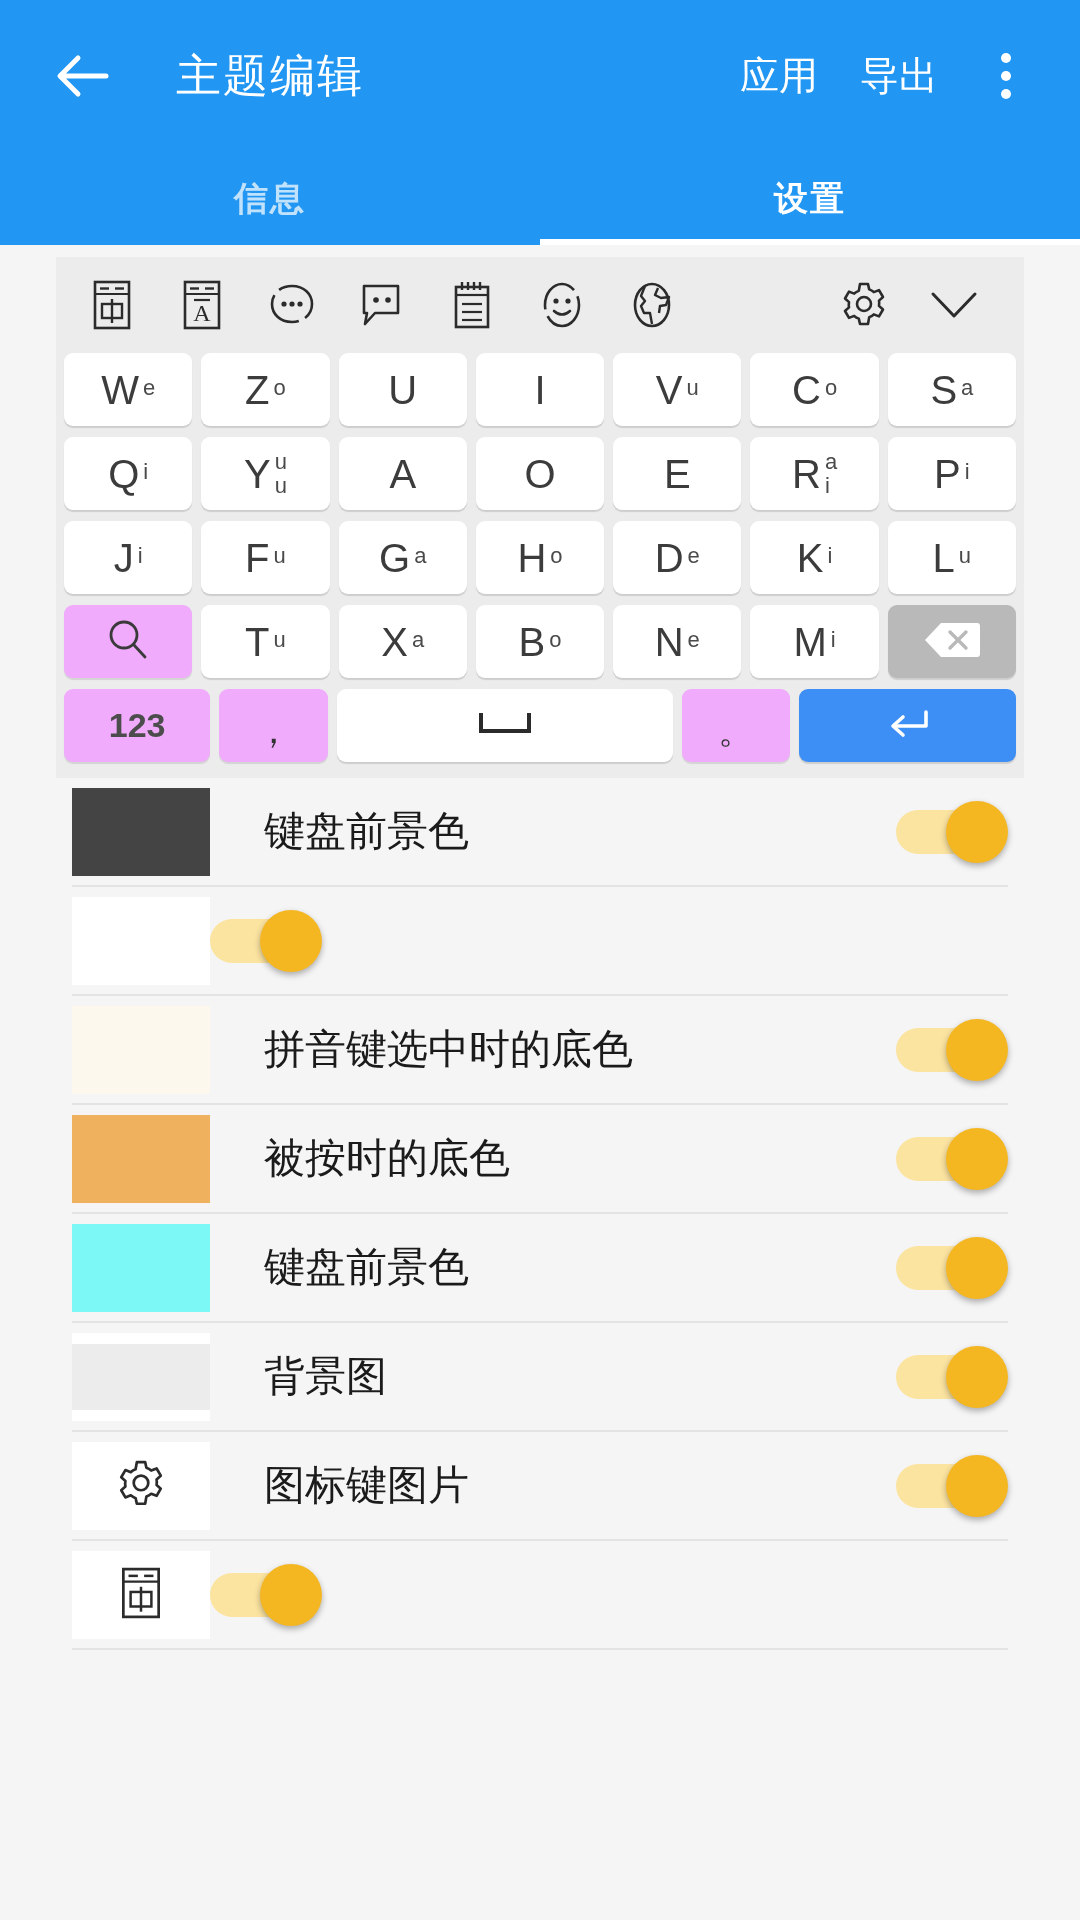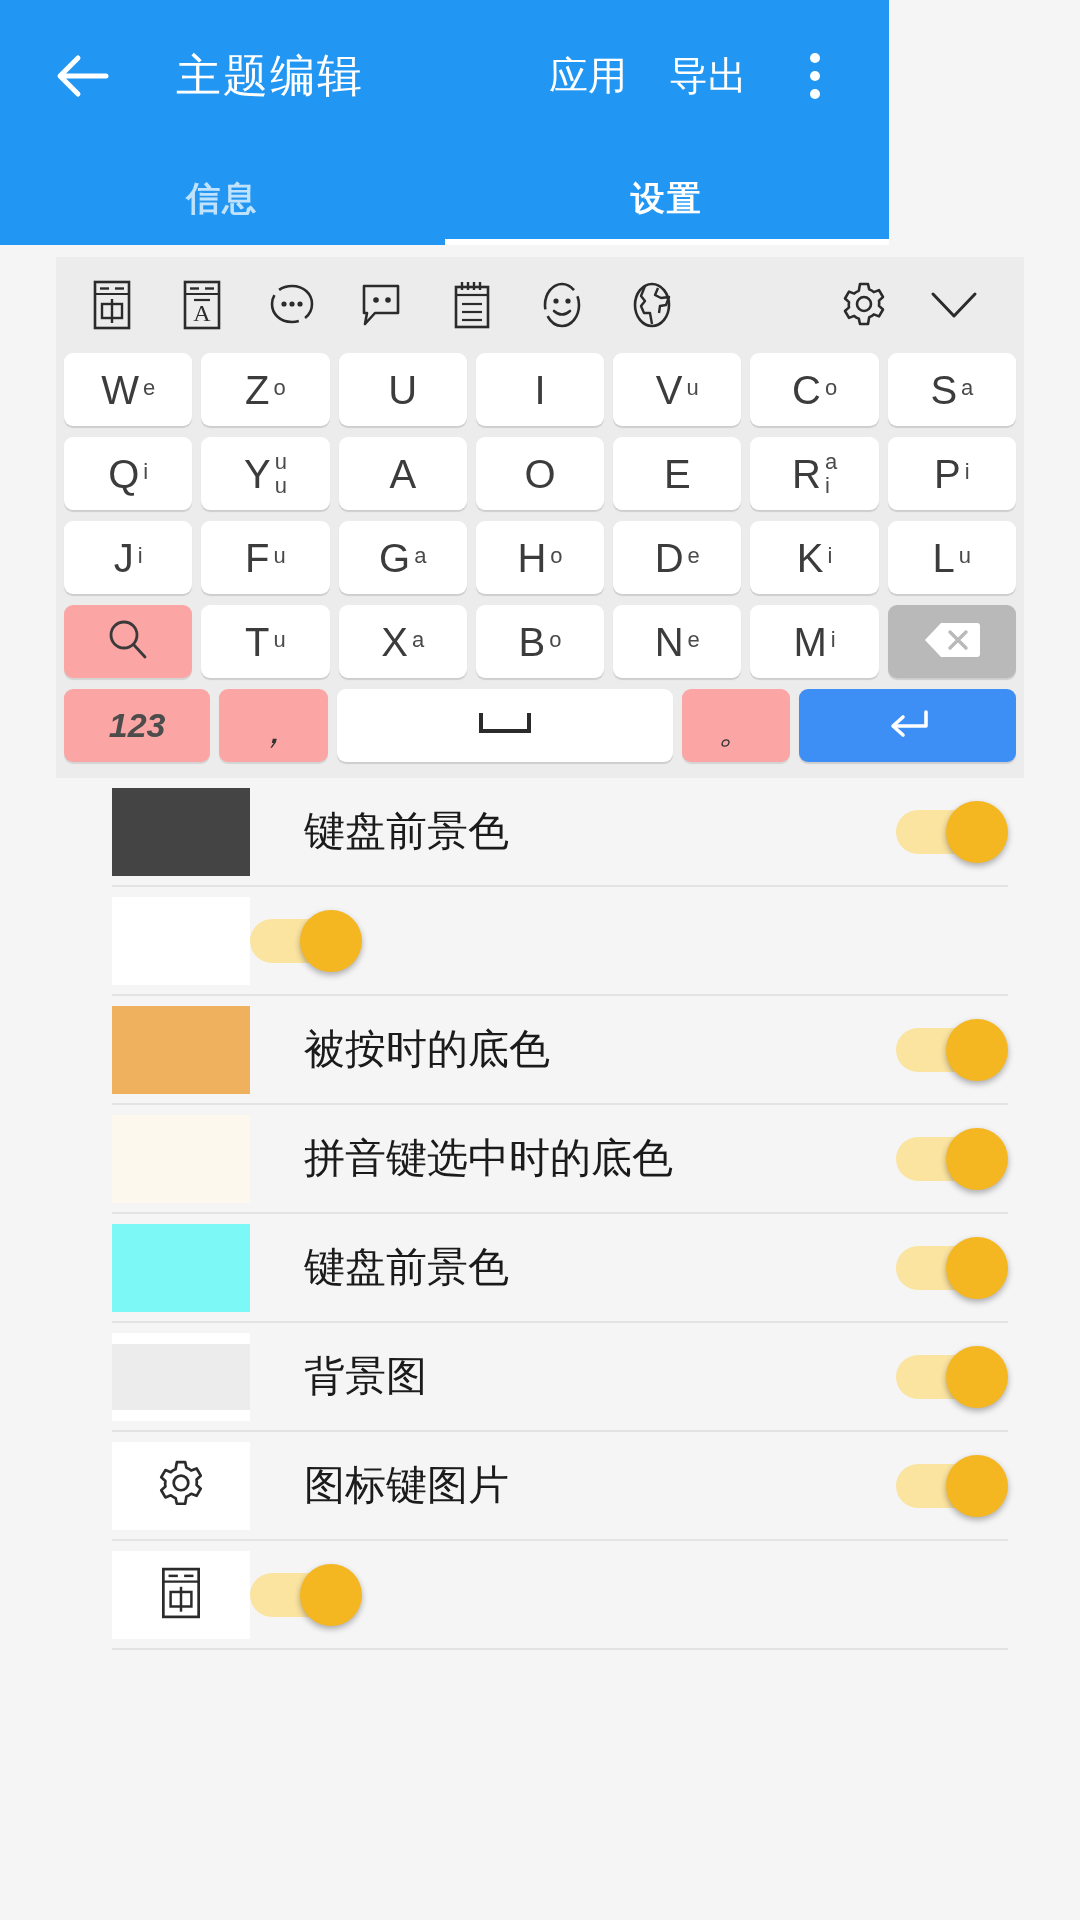--- a/index.html
+++ b/index.html
@@ -7,21 +7,21 @@
   html, body {
     width: 1080px; height: 1920px;
     background: #f5f5f5;
     font-family: "Liberation Sans", "DejaVu Sans", sans-serif;
     overflow: hidden;
   }
 
   
   .appbar {
     position: relative;
-    width: 889px; height: 245px;
+    width: 1080px; height: 245px;
     background: #2196f3;
   }
   .appbar-top {
     display: flex; align-items: center;
     height: 152px;
     padding: 0 36px;
   }
   .back-btn {
     width: 92px; height: 92px;
     display: flex; align-items: center; justify-content: center;
@@ -136,21 +136,21 @@
     font-size: 22px;
     color: #4a4a4a;
     line-height: 1.05;
     margin-left: 4px;
     display: flex;
     flex-direction: column;
     align-self: center;
     margin-top: -4px;
   }
   .key .sup.two { margin-top: 0px; }
-  .key.fn { background: #fca5a5; box-shadow: 0 2px 1px rgba(0,0,0,0.10); font-style: italic; }
+  .key.fn { background: #f0abfc; box-shadow: 0 2px 1px rgba(0,0,0,0.10); }
   .key.del { background: #b9b9b9; }
   .key.wide { flex: 3.1 1 0; }
   .key.enter { background: #3d8ef5; flex: 2.0 1 0; }
   .key.num { flex: 1.35 1 0; }
   .key.comma { flex: 1.0 1 0; }
   .key.period { flex: 1.0 1 0; }
   .key .num-label { font-size: 34px; font-weight: 700; color: #4c4c4c; }
   .key .punct {
     font-size: 36px; color: #333;
     position: absolute; left: 50%; bottom: 6px;
@@ -164,21 +164,20 @@
     background: #f5f5f5;
     padding: 0 72px;
   }
   .row {
     display: flex;
     align-items: center;
     height: 109px;
     border-bottom: 2px solid #e3e3e3;
     position: relative;
     cursor: pointer;
-    margin-left: 40px;
   }
   .swatch {
     width: 138px; height: 88px;
     flex: 0 0 auto;
   }
   .swatch.img {
     background: #ffffff;
     display: flex; align-items: center; justify-content: center;
   }
   .swatch.bgimg {
@@ -560,31 +559,31 @@
 
   <div class="row">
     <div class="swatch" style="background:#ffffff"></div>
     <div class="toggle">
       <div class="track"></div>
       <div class="knob"></div>
     </div>
   </div>
 
   <div class="row">
+    <div class="swatch" style="background:#fdf8ed"></div>
+    <div class="row-label">拼音键选中时的底色</div>
+    <div class="toggle">
+      <div class="track"></div>
+      <div class="knob"></div>
+    </div>
+  </div>
+
+  <div class="row">
     <div class="swatch" style="background:#f0b15e"></div>
     <div class="row-label">被按时的底色</div>
-    <div class="toggle">
-      <div class="track"></div>
-      <div class="knob"></div>
-    </div>
-  </div>
-
-  <div class="row">
-    <div class="swatch" style="background:#fdf8ed"></div>
-    <div class="row-label">拼音键选中时的底色</div>
     <div class="toggle">
       <div class="track"></div>
       <div class="knob"></div>
     </div>
   </div>
 
   <div class="row">
     <div class="swatch" style="background:#7cf9f6"></div>
     <div class="row-label">键盘前景色</div>
     <div class="toggle">

